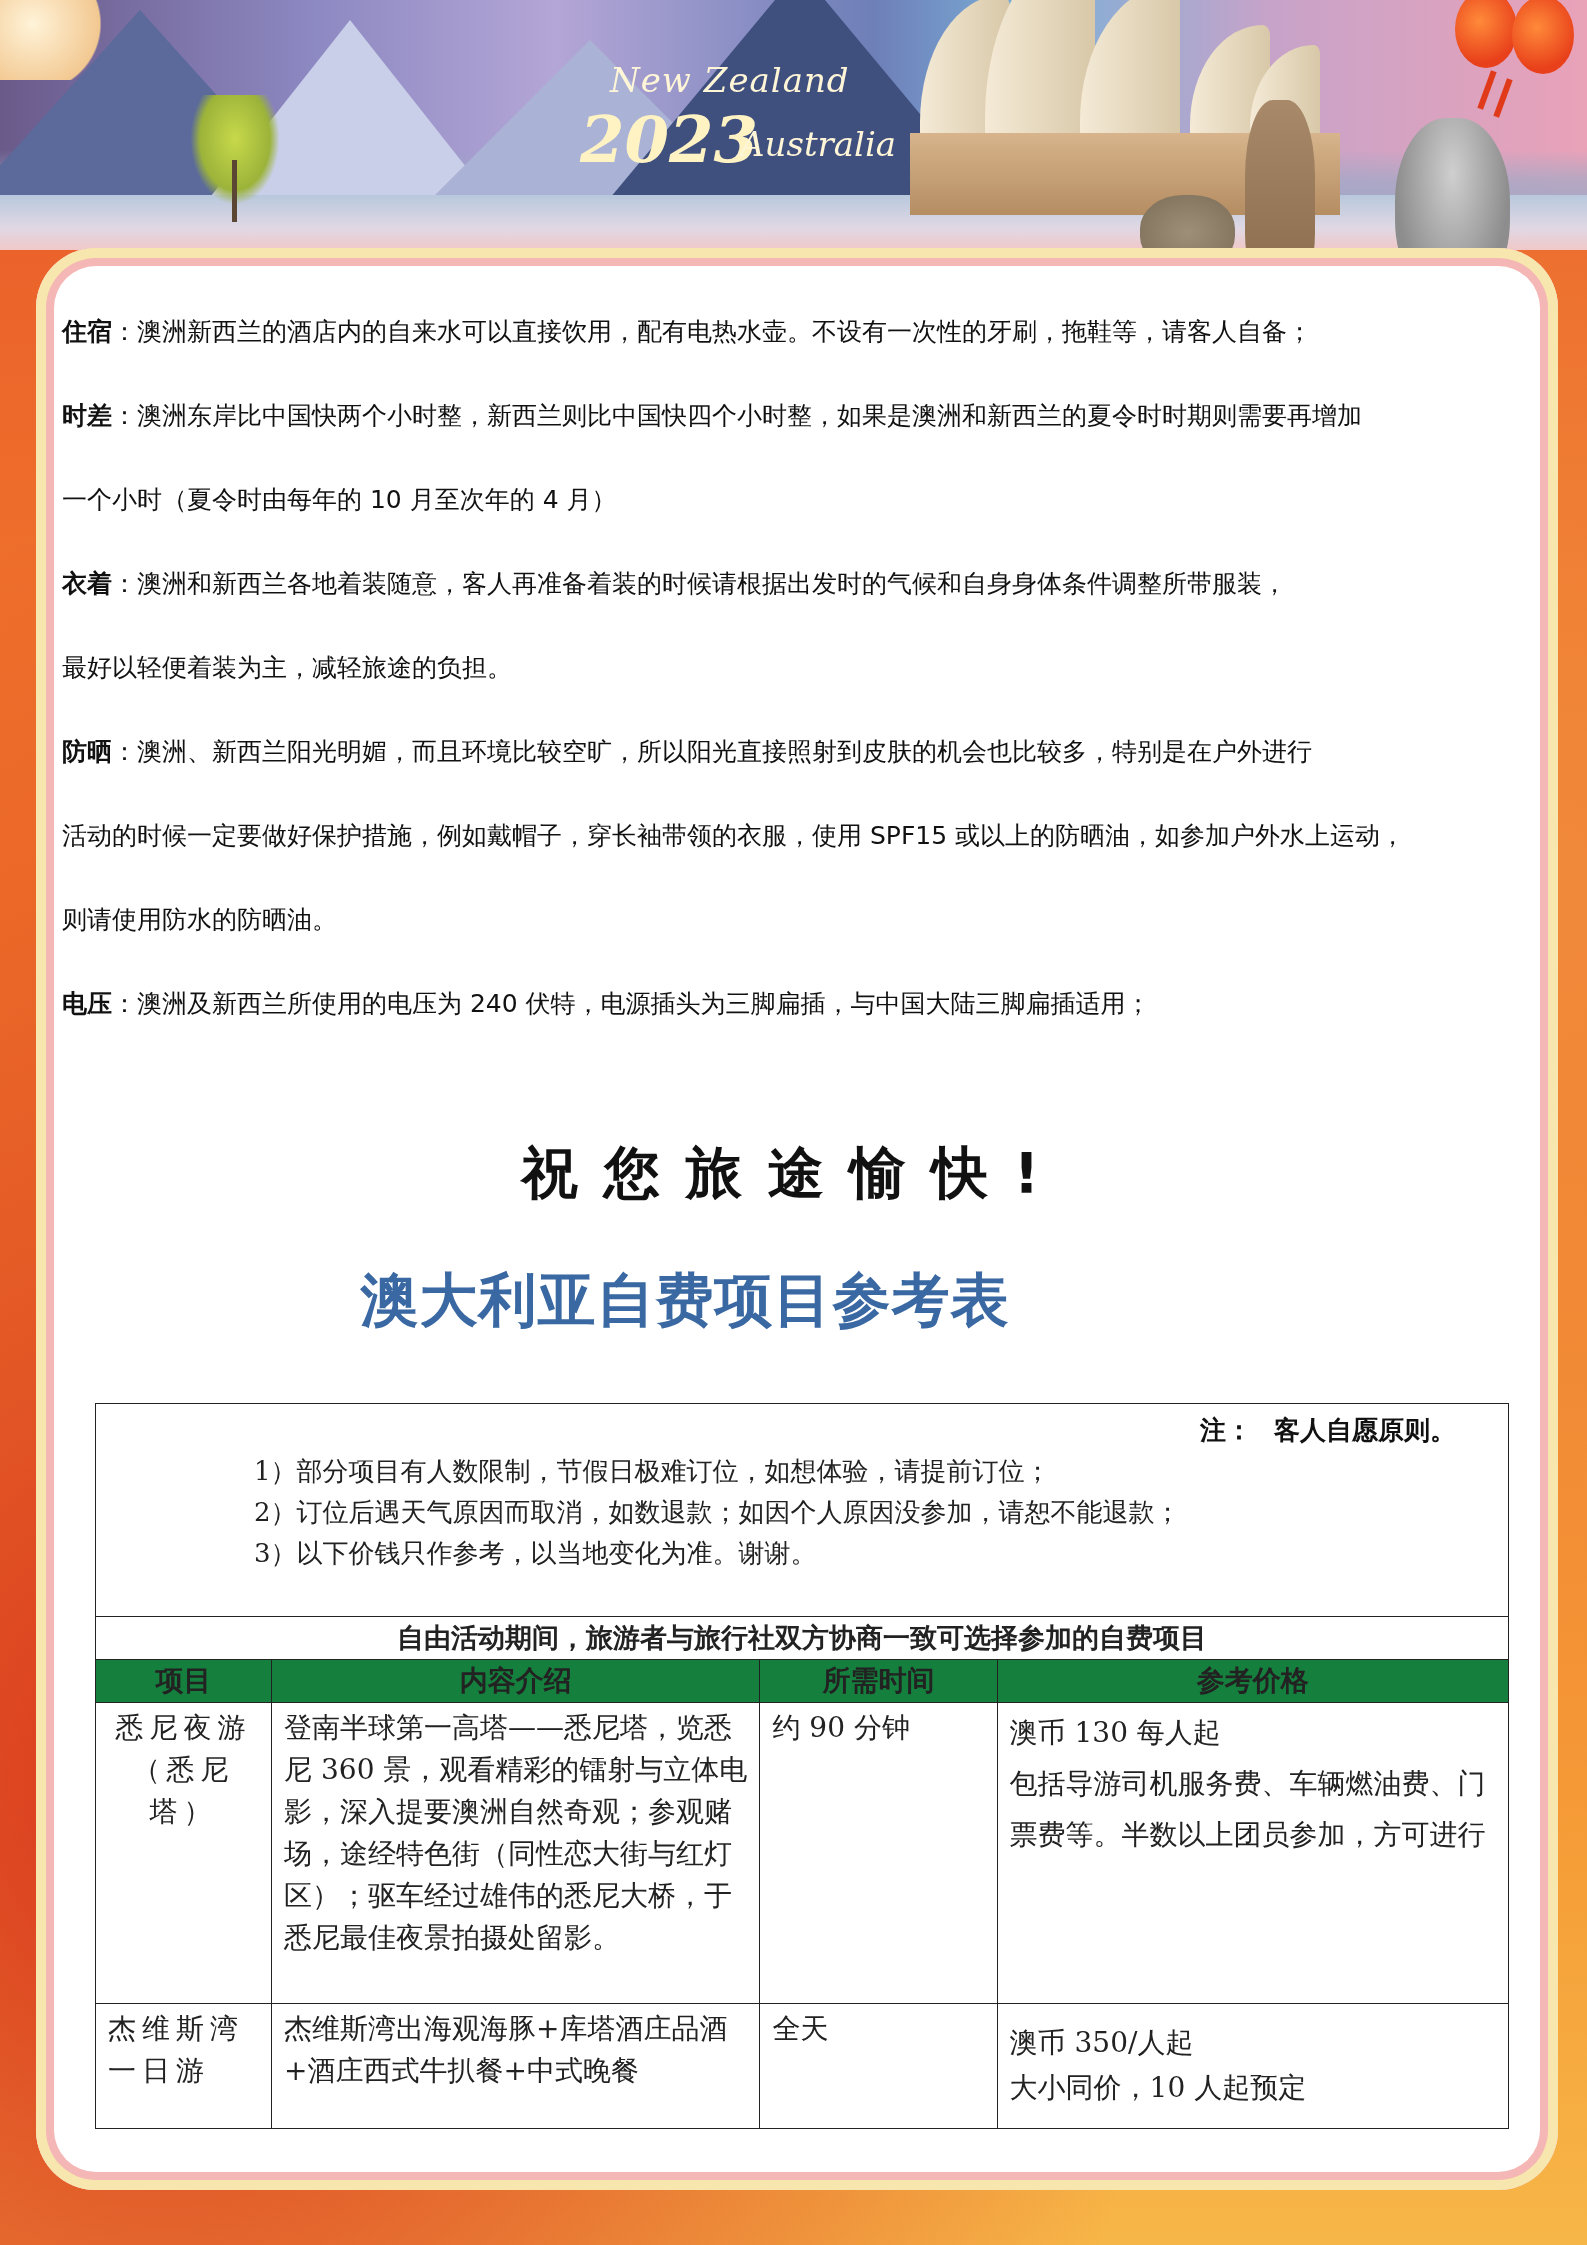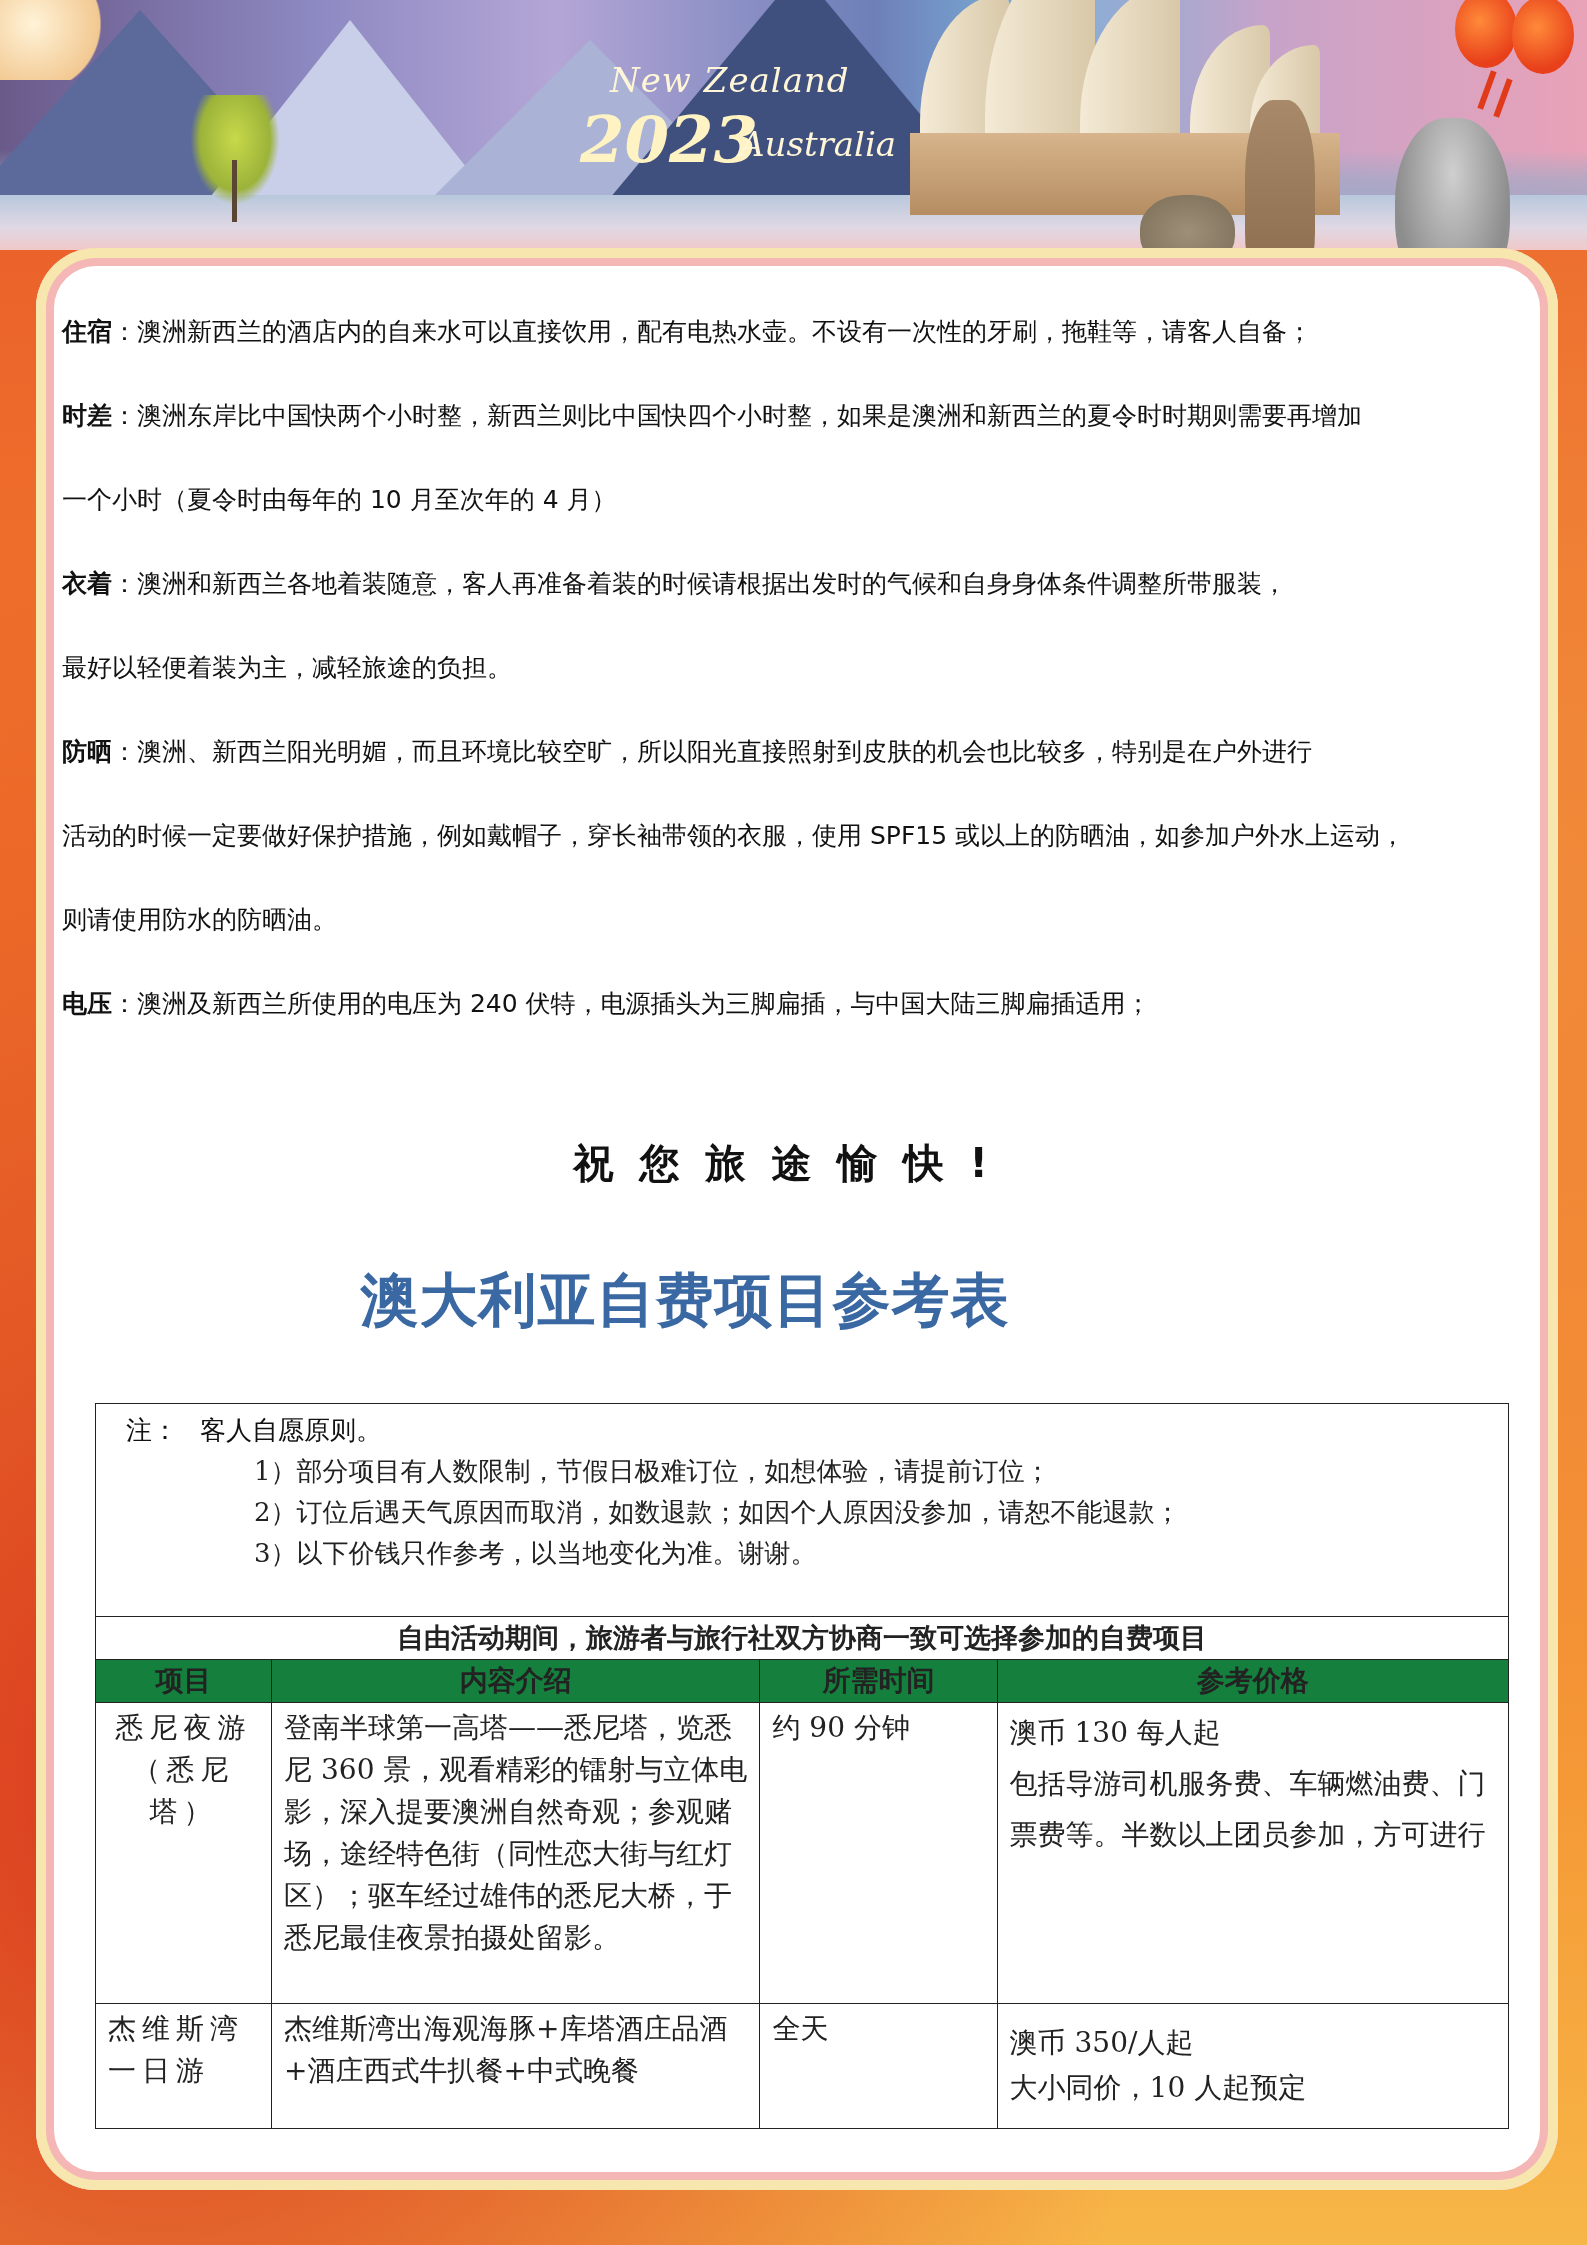--- a/index.html
+++ b/index.html
@@ -51,33 +51,33 @@
   }
   .card-inner {
     position:absolute; left:54px; top:270px; width:1478px; height:1900px; background:#fff;
     border-radius:46px;
   }
   .content { position:absolute; left:62px; top:290px; width:1460px; }
   .para { font-size:25px; line-height:84px; color:#111; margin:0; white-space:nowrap; }
   .para b { font-weight:bold; }
   .greeting {
     position:absolute; left:0; width:1587px; top:1136px; text-align:center;
-    font-size:40px; font-weight:bold; letter-spacing:26px; color:#111;
+    font-size:56px; font-weight:bold; letter-spacing:26px; color:#111;
   }
   .subtitle {
     position:absolute; left:0; width:1370px; top:1262px; text-align:center;
     font-size:58px; font-weight:bold; color:#3a68a2; letter-spacing:1px;
   }
 
   
   .tbl { position:absolute; left:95px; top:1403px; width:1414px; border-collapse:collapse;
     font-family:"DejaVu Serif", "Liberation Serif", serif; color:#222; }
   .tbl td, .tbl th { border:1.5px solid #222; vertical-align:top; }
   .note-cell { height:206px; padding:6px 30px 0 30px; font-size:26px; line-height:41px; }
-  .note-head { font-weight:normal; color:#111; }
+  .note-head { font-weight:bold; color:#111;text-align:right; }
   .note-head span { display:inline-block; margin-right:22px; }
   .note-item { padding-left:128px; }
   .section-row td { text-align:center; font-size:27px; font-weight:bold; height:40px; line-height:40px; }
   .hdr th { background:#15803d; font-size:28px; font-weight:bold; height:40px; line-height:40px; }
   .c1 { width:176px; }
   .c2 { width:488px; }
   .c3 { width:237px; }
   .c4 { width:511px; }
   .r1 td { height:292px; font-size:28px; line-height:42px; padding:4px 12px; }
   .r1 .name { letter-spacing:6px; text-align:center; }

